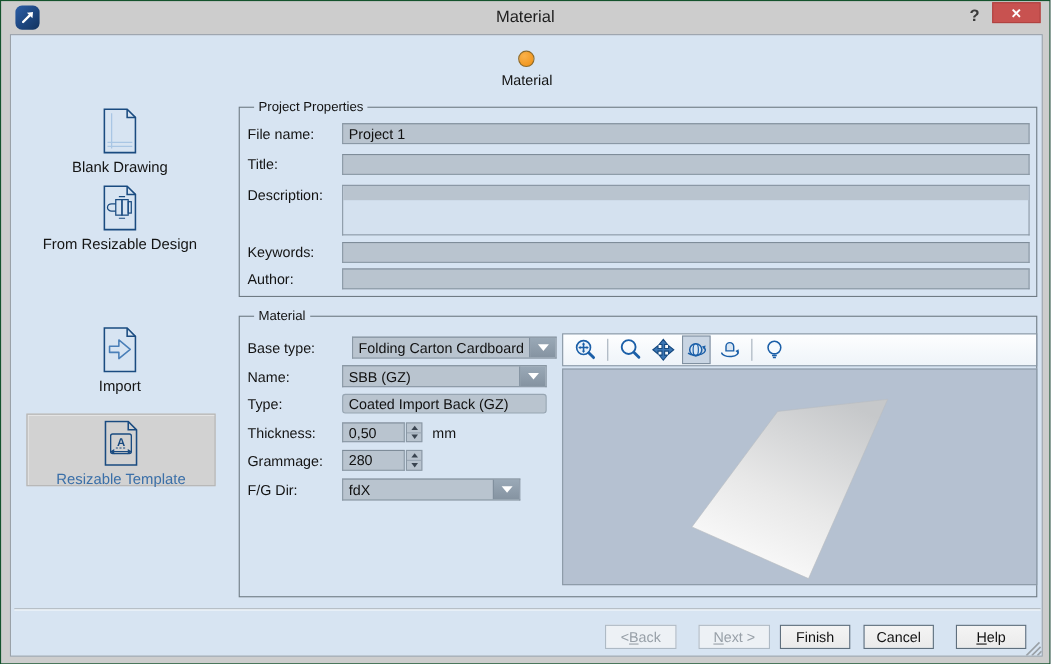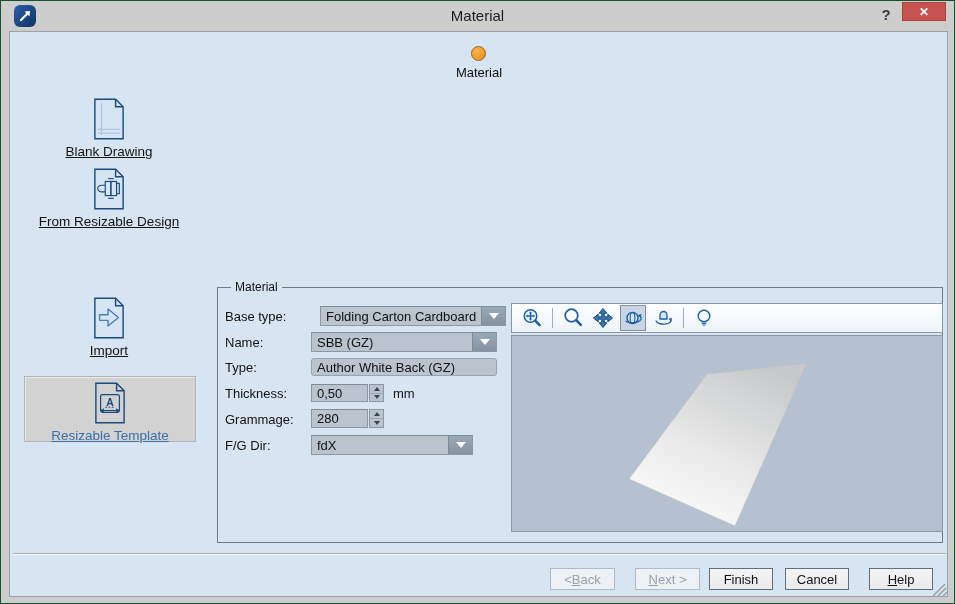--- a/index.html
+++ b/index.html
@@ -27,21 +27,21 @@
     background:#D7E4F2; border:1px solid #9AA1A8; }
   
   .step-dot { position:absolute; left:461px; top:14px; width:15px; height:15px;
     border-radius:50%; background:radial-gradient(circle at 35% 30%, #FBB24A, #EE8E12);
     border:1px solid #8F6A28; }
   .step-label { position:absolute; left:409px; top:33px; width:120px; text-align:center;
     font-size:13px; color:#111; }
   
   .side-item { position:absolute; left:9px; width:180px; text-align:center; cursor:default; }
   .side-item svg { display:block; margin:0 auto; }
-  .side-label { font-size:13.5px; color:#141414; margin-top:4px;text-decoration:underline; }
+  .side-label { font-size:13.5px; color:#141414; margin-top:4px; }
   .side-item.selected { left:14px; width:172px; height:66px; padding-top:5px;
     background:#D2D2D2; border:1px solid #B5B5B5;
     box-shadow: inset 1px 1px 0 #EAEAEA; }
   .side-item.selected .side-label { color:#3A6FA8; }
   
   .group { position:absolute; border:1px solid #6F7B84; }
   .group-label { position:absolute; top:-8px; left:13px; background:#D7E4F2;
     padding:0 4px; font-size:12px; color:#111; white-space:nowrap; }
   .row-label { position:absolute; left:7px; font-size:13px; color:#131313; }
   
@@ -154,20 +154,38 @@
         <rect x="7" y="13" width="20" height="19" rx="2" fill="none" stroke="#1A4B80" stroke-width="1.3"></rect>
         <text x="17" y="25" font-size="11" font-family="Liberation Sans, sans-serif" fill="#1A4B80" text-anchor="middle" font-weight="bold">A</text>
         <line x1="12" y1="26.5" x2="22" y2="26.5" stroke="#1A4B80" stroke-width="1" stroke-dasharray="2 1.5"></line>
         <line x1="10" y1="30" x2="24" y2="30" stroke="#1A4B80" stroke-width="1.2"></line>
         <polygon points="10.5,27.5 10.5,32.5 6.5,30" fill="#1A4B80"></polygon>
         <polygon points="23.5,27.5 23.5,32.5 27.5,30" fill="#1A4B80"></polygon>
       </svg>
       <div class="side-label">Resizable Template</div>
     </div>
 
+    <div class="group" style="left:207px;top:65px;width:726px;height:173px">
+      <span class="group-label">Project Properties</span>
+
+      <div class="row-label" style="top:16px">File name:</div>
+      <div class="field" style="left:93px;top:14px;width:625px;height:19px">Project 1</div>
+
+      <div class="row-label" style="top:44px">Title:</div>
+      <div class="field" style="left:93px;top:42px;width:625px;height:19px"></div>
+
+      <div class="row-label" style="top:72px">Description:</div>
+      <div class="desc" style="left:93px;top:70px;width:625px;height:46px"></div>
+
+      <div class="row-label" style="top:124px">Keywords:</div>
+      <div class="field" style="left:93px;top:122px;width:625px;height:19px"></div>
+
+      <div class="row-label" style="top:148px">Author:</div>
+      <div class="field" style="left:93px;top:146px;width:625px;height:19px"></div>
+    </div>
 
     <div class="group" style="left:207px;top:255px;width:726px;height:256px">
       <span class="group-label">Material</span>
 
       <div class="row-label" style="top:21px">Base type:</div>
       <div class="dropdown" style="left:102px;top:18px;width:186px;height:20px">
         <span>Folding Carton Cardboard</span>
         <span class="dd-btn">
             <i class="dd-arrow"></i>
           </span>
@@ -175,21 +193,21 @@
 
       <div class="row-label" style="top:47px">Name:</div>
       <div class="dropdown" style="left:93px;top:44px;width:186px;height:20px">
         <span>SBB (GZ)</span>
         <span class="dd-btn">
             <i class="dd-arrow"></i>
           </span>
       </div>
 
       <div class="row-label" style="top:72px">Type:</div>
-      <div class="field" style="left:93px;top:70px;width:186px;height:18px;border-radius:3px;border-color:#97A5B2">Author White Back (GZ)</div>
+      <div class="field" style="left:93px;top:70px;width:186px;height:18px;border-radius:3px;border-color:#97A5B2">Coated Import Back (GZ)</div>
 
       <div class="row-label" style="top:98px">Thickness:</div>
       <div class="field" style="left:93px;top:96px;width:57px;height:18px">0,50</div>
       <div class="spin-btns" style="left:151px;top:96px;height:18px">
         <div class="spin-half up">
             <i class="tri-up"></i>
           </div>
         <div class="spin-half">
             <i class="tri-down"></i>
           </div>

